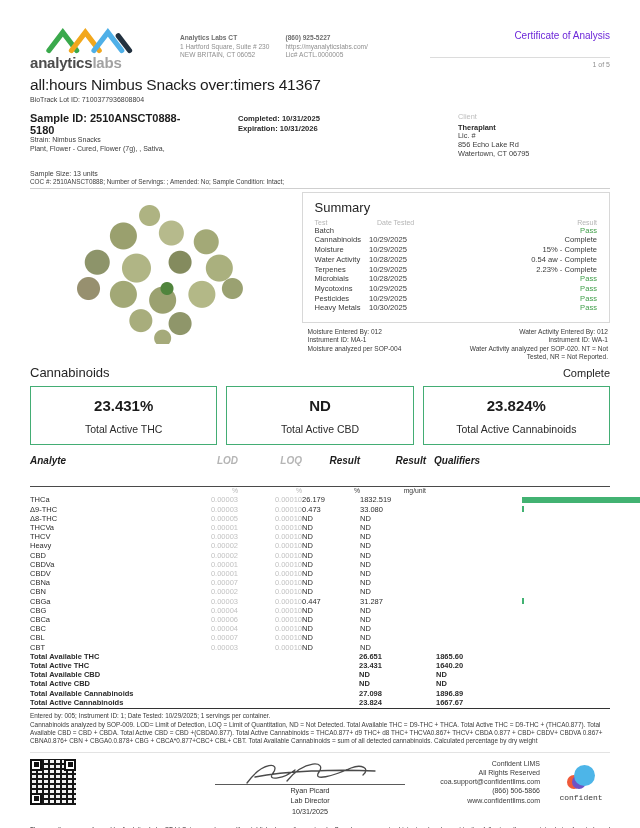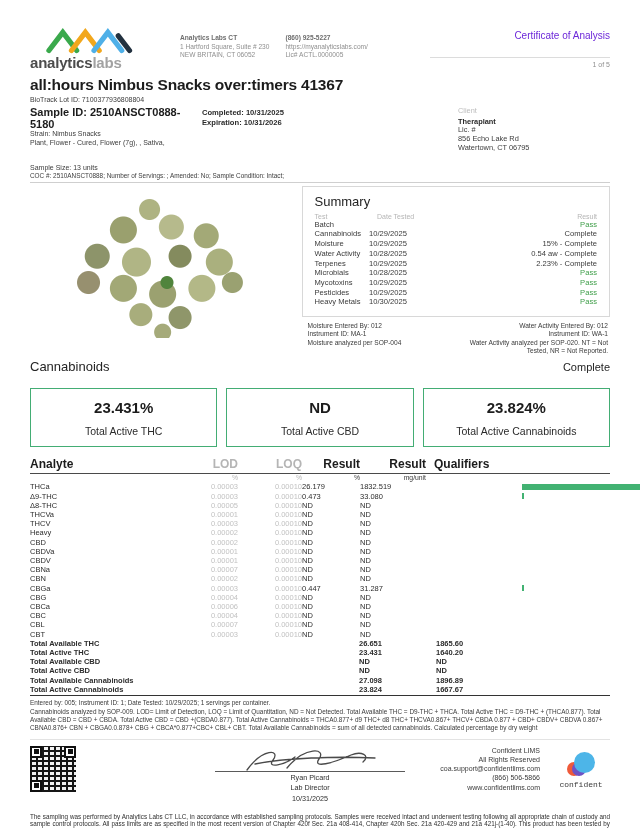--- a/index.html
+++ b/index.html
@@ -14,23 +14,23 @@
   .brand { font-size:15px; letter-spacing:-0.2px; margin-top:-2px; }
   .brand .b1 { font-weight:700; color:#4c4c4c; }
   .brand .b2 { font-weight:700; color:#a2a2a2; }
   .lab-info { display:flex; gap:16px; margin-top:8px; font-size:6.6px; line-height:8.6px; color:#8f8f8f; }
   .lab-info .ln1 { color:#6e6e6e; font-weight:700; }
   .cert-block { margin-left:auto; text-align:right; }
   .cert-title { font-size:10px; font-weight:400; color:#6d28d9; margin-top:4px; }
   .page-num { font-size:7px; color:#8f8f8f; margin-top:16px; padding-top:3px; border-top:1px solid #dcdcdc; width:180px; margin-left:auto; text-align:right; }
 
   
-  h1.sample-title { font-size:15.5px; font-weight:700; color:#1c1c1c; margin-top:5px; letter-spacing:-0.2px; }
+  h1.sample-title { font-size:15.5px; font-weight:400; color:#1c1c1c; margin-top:5px; letter-spacing:-0.2px; }
   .bio-line { font-size:7px; margin-top:2px; }
-  .info-grid { display:flex; margin-top:1px; }
+  .info-grid { display:flex; margin-top:7px;gap:36px; }
   .col-sample { width:172px; }
   .sample-id { font-size:11px; font-weight:700; color:#1c1c1c; }
   .small-line { font-size:7px; line-height:8.8px; }
   .col-dates { width:148px; font-size:7.6px; font-weight:700; color:#2b2b2b; line-height:10px; padding-top:2px; }
   .col-client { margin-left:auto; width:152px; font-size:7.4px; line-height:8.8px; padding-top:1px; }
   .client-label { color:#bcbcbc; margin-bottom:2px; }
   .client-name { font-weight:700; color:#2b2b2b; }
   .sample-size { font-size:7px; margin-top:11px; }
   .coc-line { font-size:6.4px; margin-top:1px; }
   hr.sep { border:0; border-top:1px solid #cfcfcf; margin-top:3px; }
@@ -68,29 +68,29 @@
   .sum-row .s-test { font-weight:400; }
   .sum-row .s-result { text-align:right; }
   .pass { color:#3f9e49; }
   .notes-row { display:flex; justify-content:space-between; margin-top:5px; padding:0 2px 0 6px; font-size:6.6px; line-height:8.2px; color:#3a3a3a; }
   .notes-right { text-align:right; }
 
   
   .section-row { display:flex; justify-content:space-between; align-items:baseline; margin-top:4px; }
   .section-title { font-size:13px; color:#242424; }
   .section-status { font-size:11px; color:#242424; }
-  .metric-row { display:flex; gap:9px; margin-top:14px; }
+  .metric-row { display:flex; gap:9px; margin-top:6px; }
   .metric-box { flex:1; border:1px solid #43ad74; text-align:center; padding:10px 0 9px 0; background:#fff; }
   .metric-value { font-size:15px; font-weight:700; color:#1c1c1c; }
   .metric-label { font-size:10.5px; color:#2b2b2b; margin-top:9px; }
 
   
   .a-table { margin-top:10px; }
   .t-grid { display:grid; grid-template-columns:146px 62px 64px 58px 66px 46px 1fr; align-items:center; }
-  .t-head { font-size:12px; font-weight:700; color:#1c1c1c; border-bottom:1.2px solid #4a4a4a; padding-bottom:2px; }
+  .t-head { font-size:10px; font-weight:700; color:#1c1c1c; border-bottom:1.2px solid #4a4a4a; padding-bottom:20px;font-style:italic; }
   .t-head .gray { color:#b5b5b5; }
   .t-units { font-size:6.8px; color:#b5b5b5; line-height:8.4px; }
   .t-units .dark { color:#3a3a3a; }
   .num { text-align:right; }
   .t-row { font-size:7.5px; line-height:9.2px; color:#2c2c2c; }
   .t-row .c-lod, .t-row .c-loq { color:#c2c2c2; text-align:right; }
   .t-row .c-r1, .t-row .c-r2 { text-align:left; }
   .t-row.t-total { font-weight:700;gap:19px; }
   .c-bar { padding-left:50px; }
   .bar { height:6.4px; background:#42b272; }

